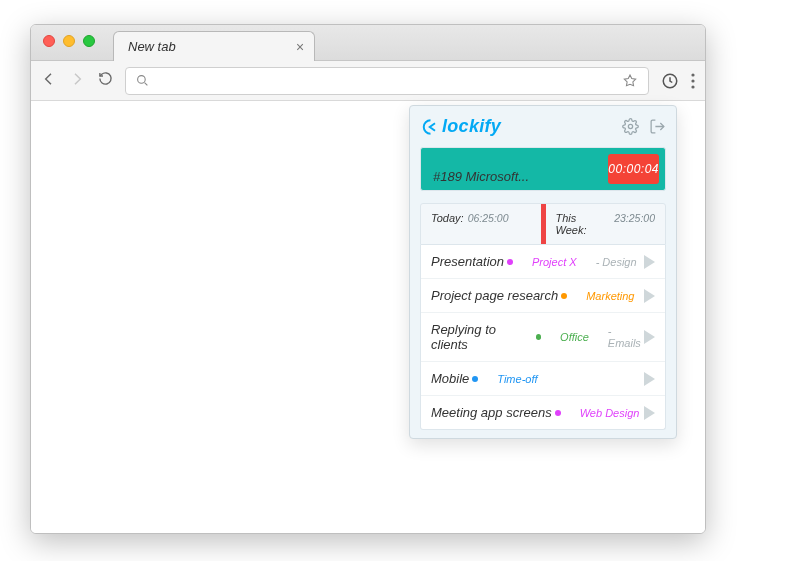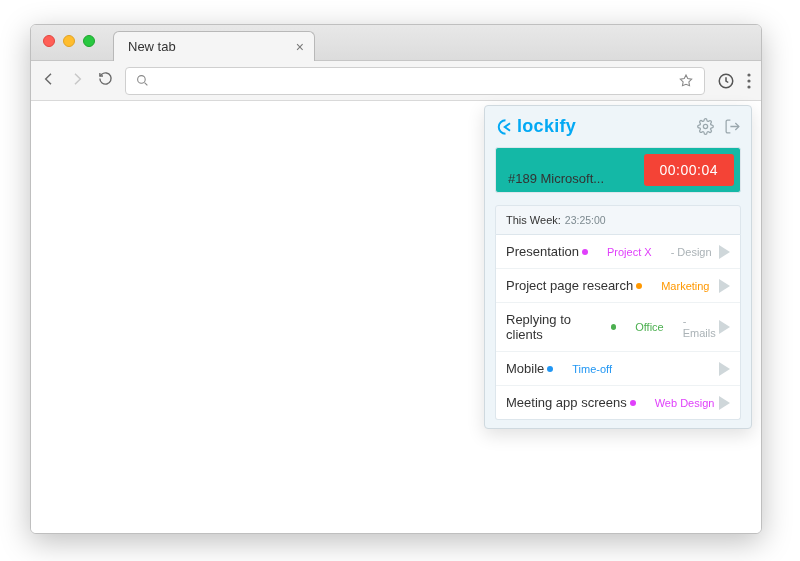--- a/index.html
+++ b/index.html
@@ -1,20 +1,21 @@
 <!DOCTYPE html>
 <html><head>
 <meta charset="utf-8">
 <style>
   * { box-sizing: border-box; margin: 0; padding: 0; font-family: -apple-system, BlinkMacSystemFont, "Segoe UI", Helvetica, Arial, sans-serif; }
   body { background: #fff; width: 800px; height: 561px; position: relative; }
   .browser-window {
-    position: absolute; left: 30px; top: 24px; width: 732px; height: 510px;
+    position: absolute; left: 30px; top: 24px; width: 676px; height: 510px;
     border: 1px solid #bfbfbf; border-radius: 6px; background: #fff; overflow: hidden;
     box-shadow: 0 8px 30px rgba(0,0,0,0.25);
+    font-style: italic;
   }
   .titlebar {
     height: 36px; background: linear-gradient(#e8e8e8,#dcdcdc); border-bottom:1px solid #c6c6c6;
     display:flex; align-items:flex-end; padding-left:10px; position:relative;
   }
   .traffic { position:absolute; left:12px; top:10px; display:flex; gap:8px; }
   .dot { width:12px; height:12px; border-radius:50%; }
   .dot.red{background:#ff5f57;border:1px solid #e24640;}
   .dot.yellow{background:#ffbd2e;border:1px solid #e1a325;}
   .dot.green{background:#28c840;border:1px solid #1fa52f;}
@@ -34,37 +35,37 @@
   .omnibox{
     flex:1; height:28px; background:#fff; border:1px solid #cfcfcf; border-radius:4px;
     display:flex; align-items:center; padding:0 10px; gap:8px; color:#888;
   }
   .omnibox svg{flex:none;}
   .omnibox-space{flex:1;}
   .ext-icon, .menu-icon{ color:#6f6f6f; display:flex; align-items:center; justify-content:center;}
   .content{ position:relative; height:calc(100% - 76px); background:#fff;}
   
   .popup{
-    position:absolute; right:9px; top:4px; width:268px;
+    position:absolute; right:28px; top:4px; width:268px;
     background:#eef5f9; border:1px solid #cfd9df; border-radius:4px;
     box-shadow:0 6px 18px rgba(0,0,0,0.12); padding:10px 10px 8px;
   }
   .popup-header{ display:flex; align-items:center; justify-content:space-between; margin-bottom:10px;}
   .brand{ display:flex; align-items:center; gap:4px; color:#03a9f4; font-weight:500; font-size:18px; letter-spacing:.3px;}
   .brand-mark{ font-weight:700; }
   .header-icons{ display:flex; gap:10px; color:#9aa7ad;}
   .header-icons svg{display:block;}
   .current{
     background:#14b8a6; border:1px solid #dde6ec; border-radius:3px;
     display:flex; align-items:flex-end; justify-content:space-between; padding:6px 6px 6px 12px;
     margin-bottom:12px;
   }
   .current-desc{ font-size:13px; color:#333;}
   .timer-btn{
-    background:#f44336; color:#fff; font-size:14px; padding:8px 16px; border-radius:3px;
+    background:#f44336; color:#fff; font-size:12px; padding:8px 0; border-radius:3px;
     font-variant-numeric: tabular-nums; letter-spacing:.5px;
   }
   .summary{
     background:#f3f7fa; border:1px solid #dde6ec; display:flex; font-size:11px;
     border-top-left-radius:3px; border-top-right-radius:3px;
   }
   .summary-cell{ flex:1; padding:8px 10px; display:flex; gap:4px; align-items:baseline; color:#333;}
   .summary-cell + .summary-cell{ border-left:5px solid #ef4444;}
   .summary-label{ font-weight:500;}
   .summary-value{ color:#7d8a90; font-size:10.5px;}
@@ -171,20 +172,24 @@
         </div>
       </div>
 
       <div class="current">
         <span class="current-desc">#189 Microsoft...</span>
         <span class="timer-btn">00:00:04</span>
       </div>
 
       <div class="summary">
         <div class="summary-cell">
+          <span class="summary-label">Today:</span>
+          <span class="summary-value">06:25:00</span>
+        </div>
+        <div class="summary-cell">
           <span class="summary-label">This Week:</span>
           <span class="summary-value">23:25:00</span>
         </div>
       </div>
 
       <div class="entries" id="entries">
           <div class="entry">
             <div class="entry-main">
               <span class="entry-title">Presentation</span>
               <span class="entry-meta">

